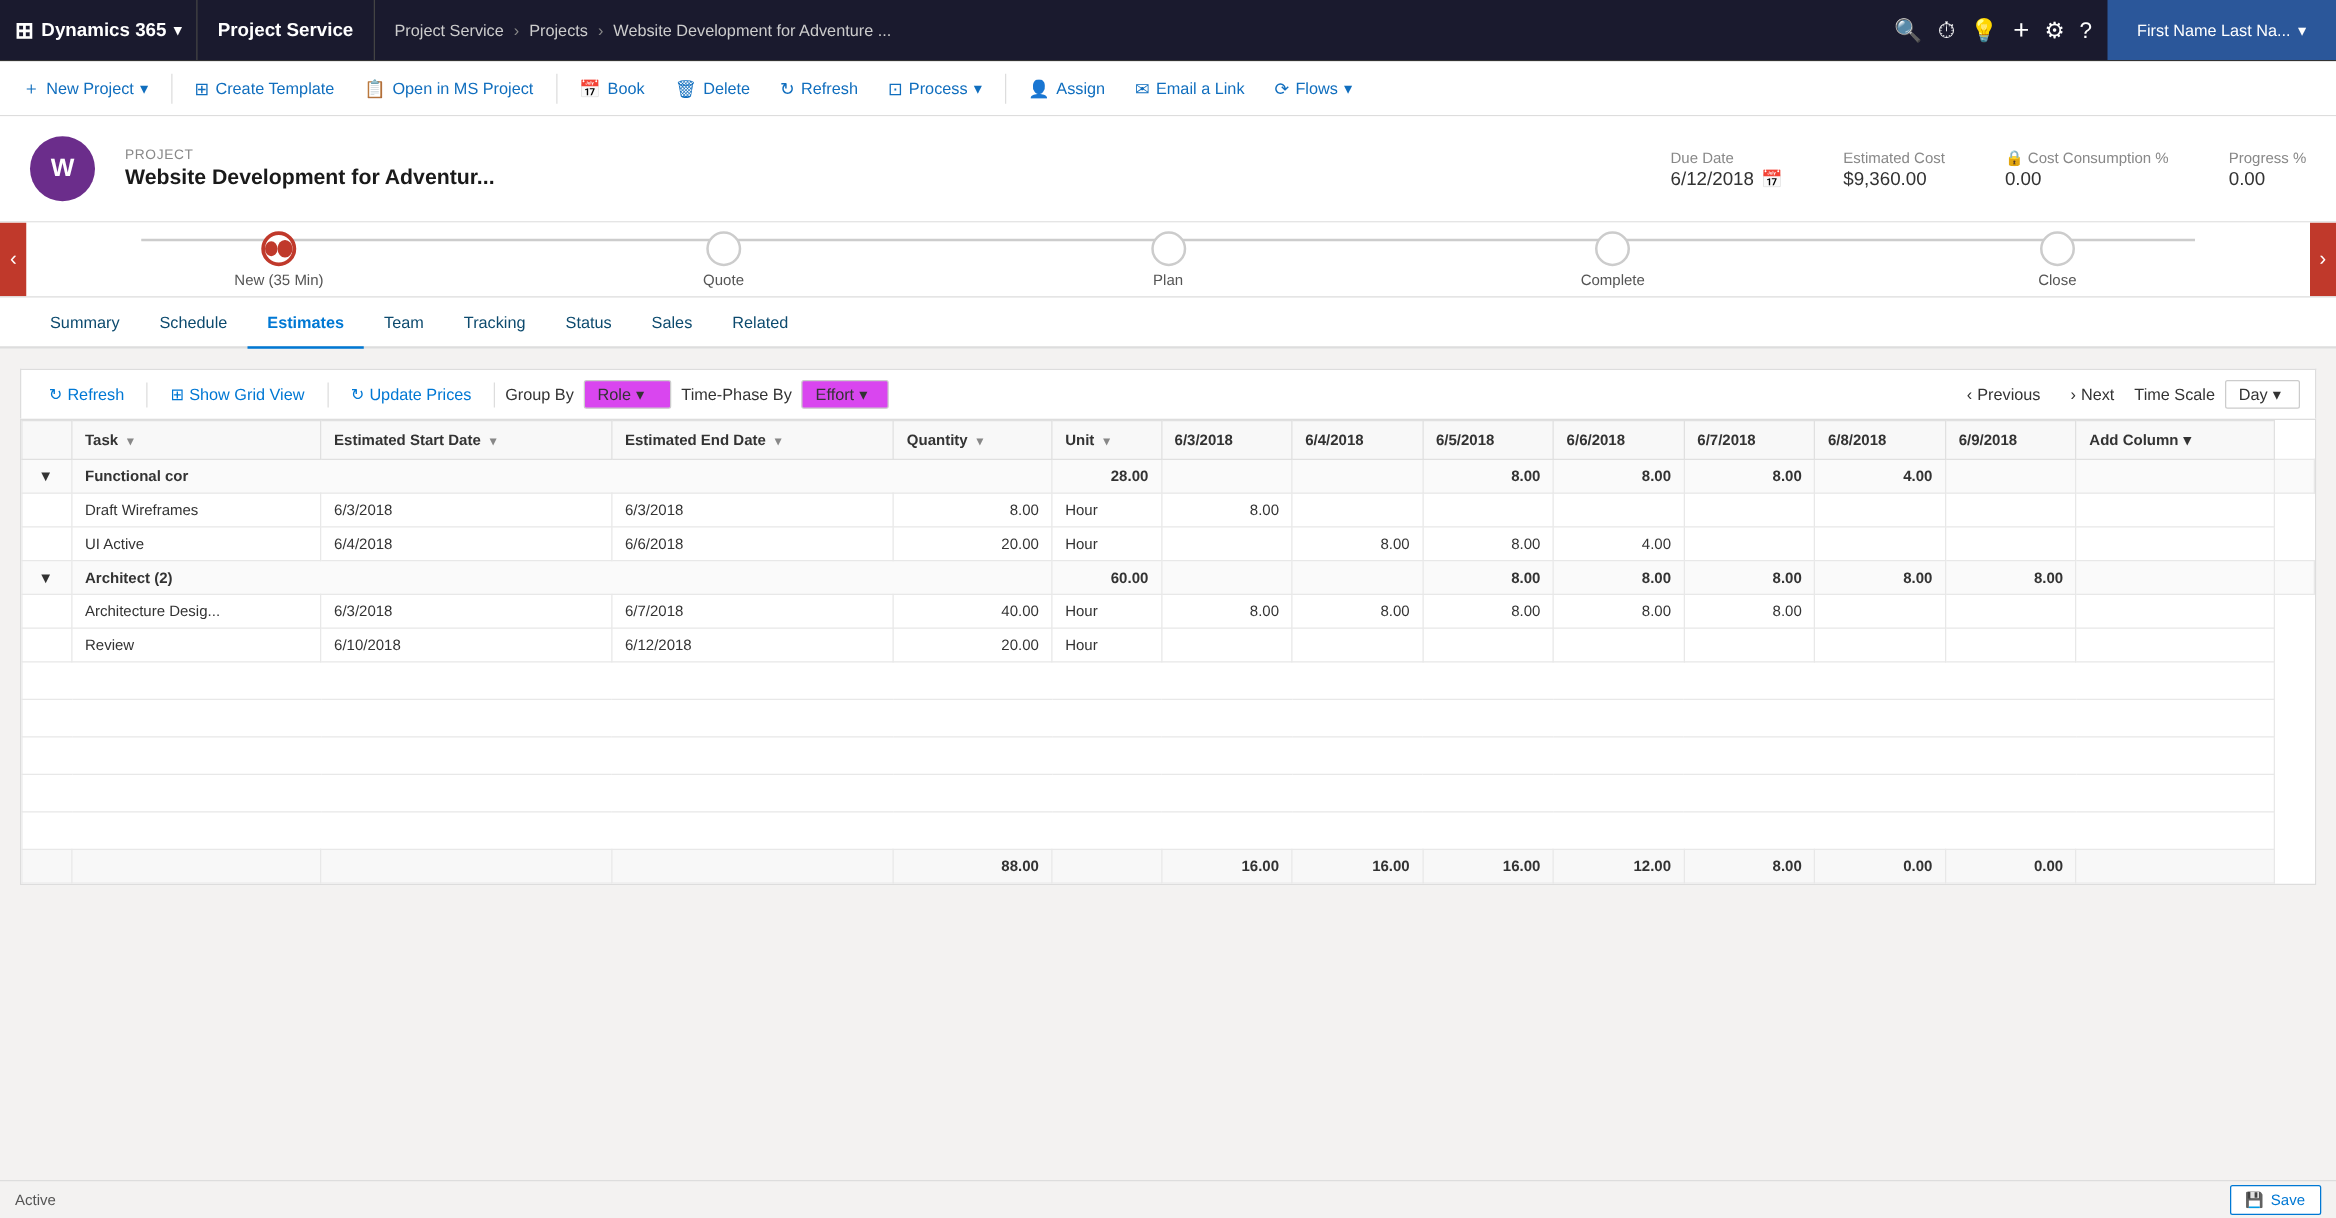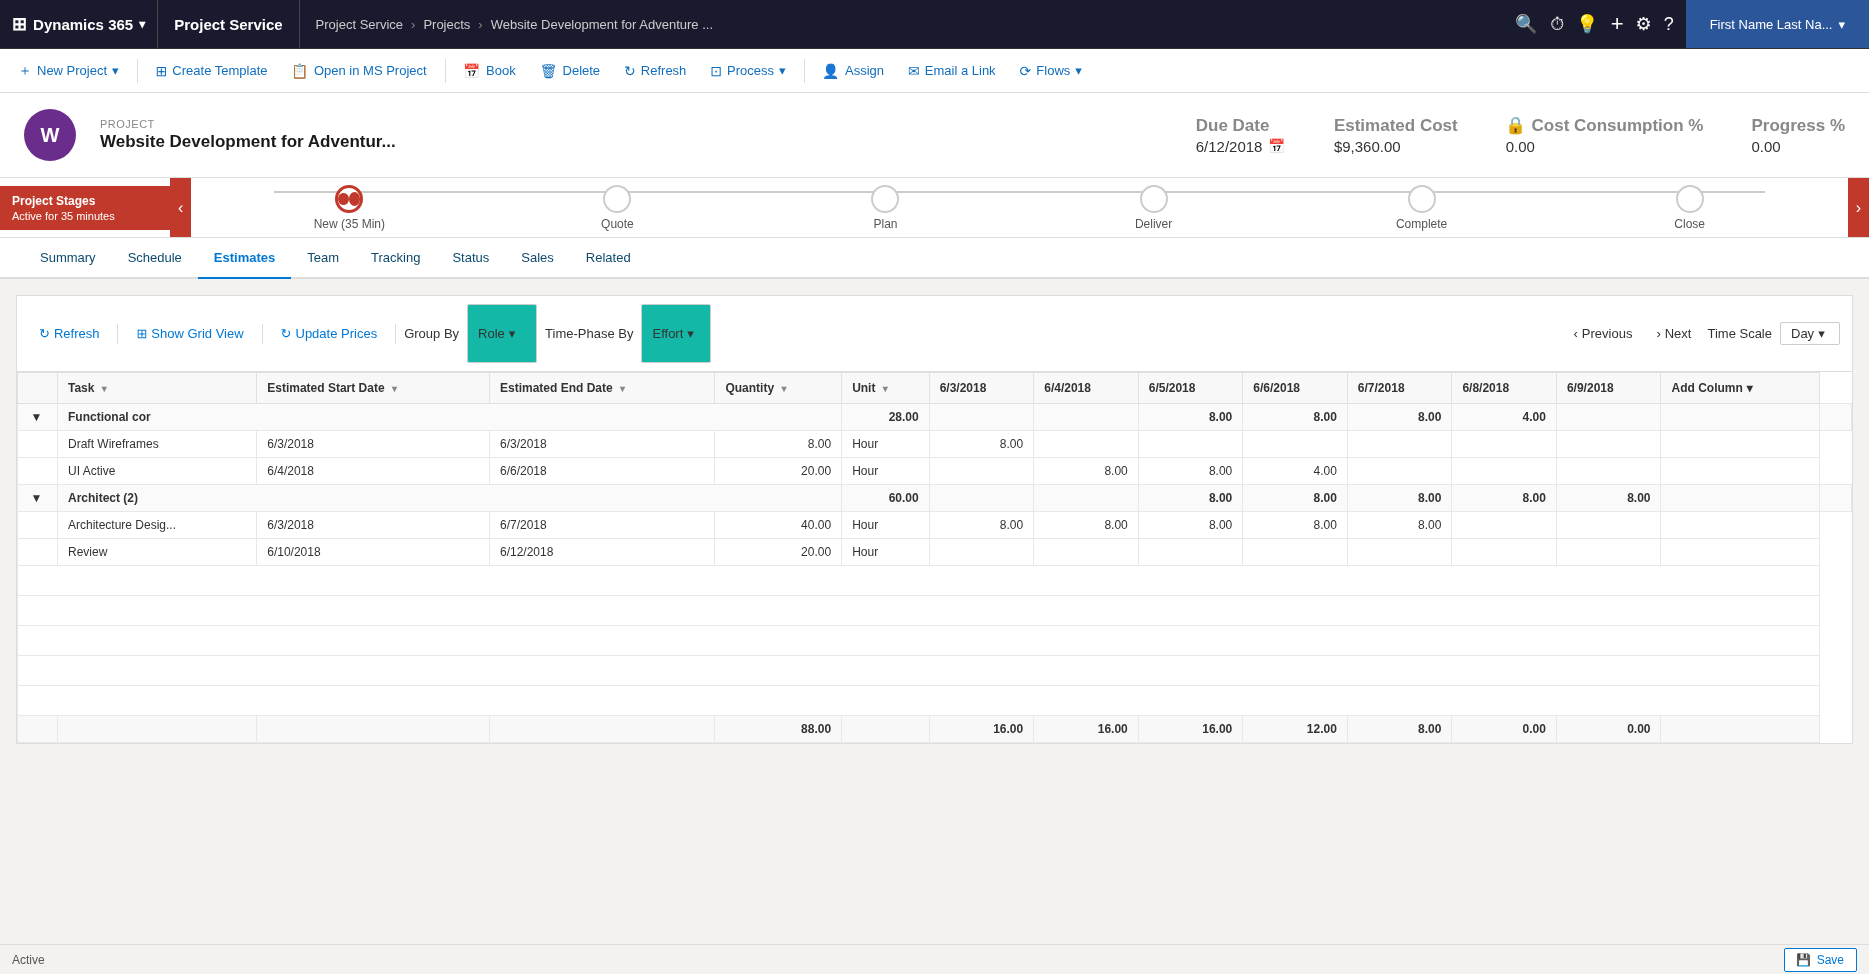--- a/index.html
+++ b/index.html
@@ -57,21 +57,21 @@
     .project-icon {
       width: 52px; height: 52px; border-radius: 50%; background: #6b2d8b;
       display: flex; align-items: center; justify-content: center; color: #fff;
       font-size: 20px; font-weight: bold; flex-shrink: 0;
     }
     .project-info { flex: 1; }
     .project-label { font-size: 11px; color: #888; text-transform: uppercase; letter-spacing: 0.5px; }
     .project-title { font-size: 17px; font-weight: 600; color: #1a1a1a; margin-top: 2px; }
     .project-meta-group { display: flex; gap: 48px; align-items: center; }
     .project-meta-item { display: flex; flex-direction: column; gap: 2px; }
-    .meta-label { font-size: 17px; color: #888; font-weight: bold; }
+    .meta-label { font-size: 12px; color: #888; }
     .meta-value { font-size: 15px; color: #333; font-weight: 400; display: flex; align-items: center; gap: 6px; }
     .meta-value .cal-icon { font-size: 14px; color: #888; }
 
     
     .stages-container {
       background: #fff; border-bottom: 1px solid #ddd;
       display: flex; align-items: center; position: relative; overflow: hidden;
     }
     .stages-label {
       background: #c0392b; color: #fff; padding: 8px 12px;
@@ -130,22 +130,22 @@
       flex-wrap: wrap;
     }
     .est-btn {
       display: flex; align-items: center; gap: 4px; padding: 4px 10px;
       border: none; background: transparent; color: #0078d4; cursor: pointer;
       font-size: 13px; border-radius: 2px;
     }
     .est-sep { width: 1px; height: 20px; background: #ddd; }
     .group-by-label { font-size: 13px; color: #333; }
     .est-select {
-      display: flex; align-items: center; gap: 4px; padding: 21px 10px;
-      border: 1px solid #ccc; background: #14b8a6; cursor: pointer; font-size: 13px;
+      display: flex; align-items: center; gap: 4px; padding: 3px 10px;
+      border: 1px solid #ccc; background: #d946ef; cursor: pointer; font-size: 13px;
       border-radius: 2px; min-width: 70px;
     }
     .est-toolbar-right { margin-left: auto; display: flex; align-items: center; gap: 8px; }
     .nav-btn {
       display: flex; align-items: center; gap: 4px; padding: 4px 8px;
       border: none; background: transparent; color: #333; cursor: pointer; font-size: 13px;
     }
     .timescale-label { font-size: 13px; color: #333; }
     .day-select {
       display: flex; align-items: center; gap: 4px; padding: 3px 10px;
@@ -298,46 +298,38 @@
       <div class="meta-value">0.00</div>
     </div>
     <div class="project-meta-item">
       <div class="meta-label">Progress %</div>
       <div class="meta-value">0.00</div>
     </div>
   </div>
 </div>
 
 <div class="stages-container" style="height:60px;">
-  <div class="stages-label">
-    <span>Project Stages</span>
-    <span class="active-text">Active for 35 minutes</span>
-  </div>
   <div class="stages-chevron-left">‹</div>
   <div class="stages-pipeline">
 
     <div style="position:absolute;top:22px;left:5%;right:5%;height:2px;background:#ccc;z-index:0;"></div>
 
     <div class="stage-item">
       <div class="stage-circle active">
         <div style="width:12px;height:12px;border-radius:50%;background:#c0392b;"></div>
       </div>
       <span class="stage-label">New (35 Min)</span>
     </div>
     <div class="stage-item">
       <div class="stage-circle"></div>
       <span class="stage-label">Quote</span>
     </div>
     <div class="stage-item">
       <div class="stage-circle"></div>
       <span class="stage-label">Plan</span>
-    </div>
-    <div class="stage-item">
-      <div class="stage-circle"></div>
-      <span class="stage-label">Deliver</span>
     </div>
     <div class="stage-item">
       <div class="stage-circle"></div>
       <span class="stage-label">Complete</span>
     </div>
     <div class="stage-item">
       <div class="stage-circle"></div>
       <span class="stage-label">Close</span>
     </div>
   </div>

